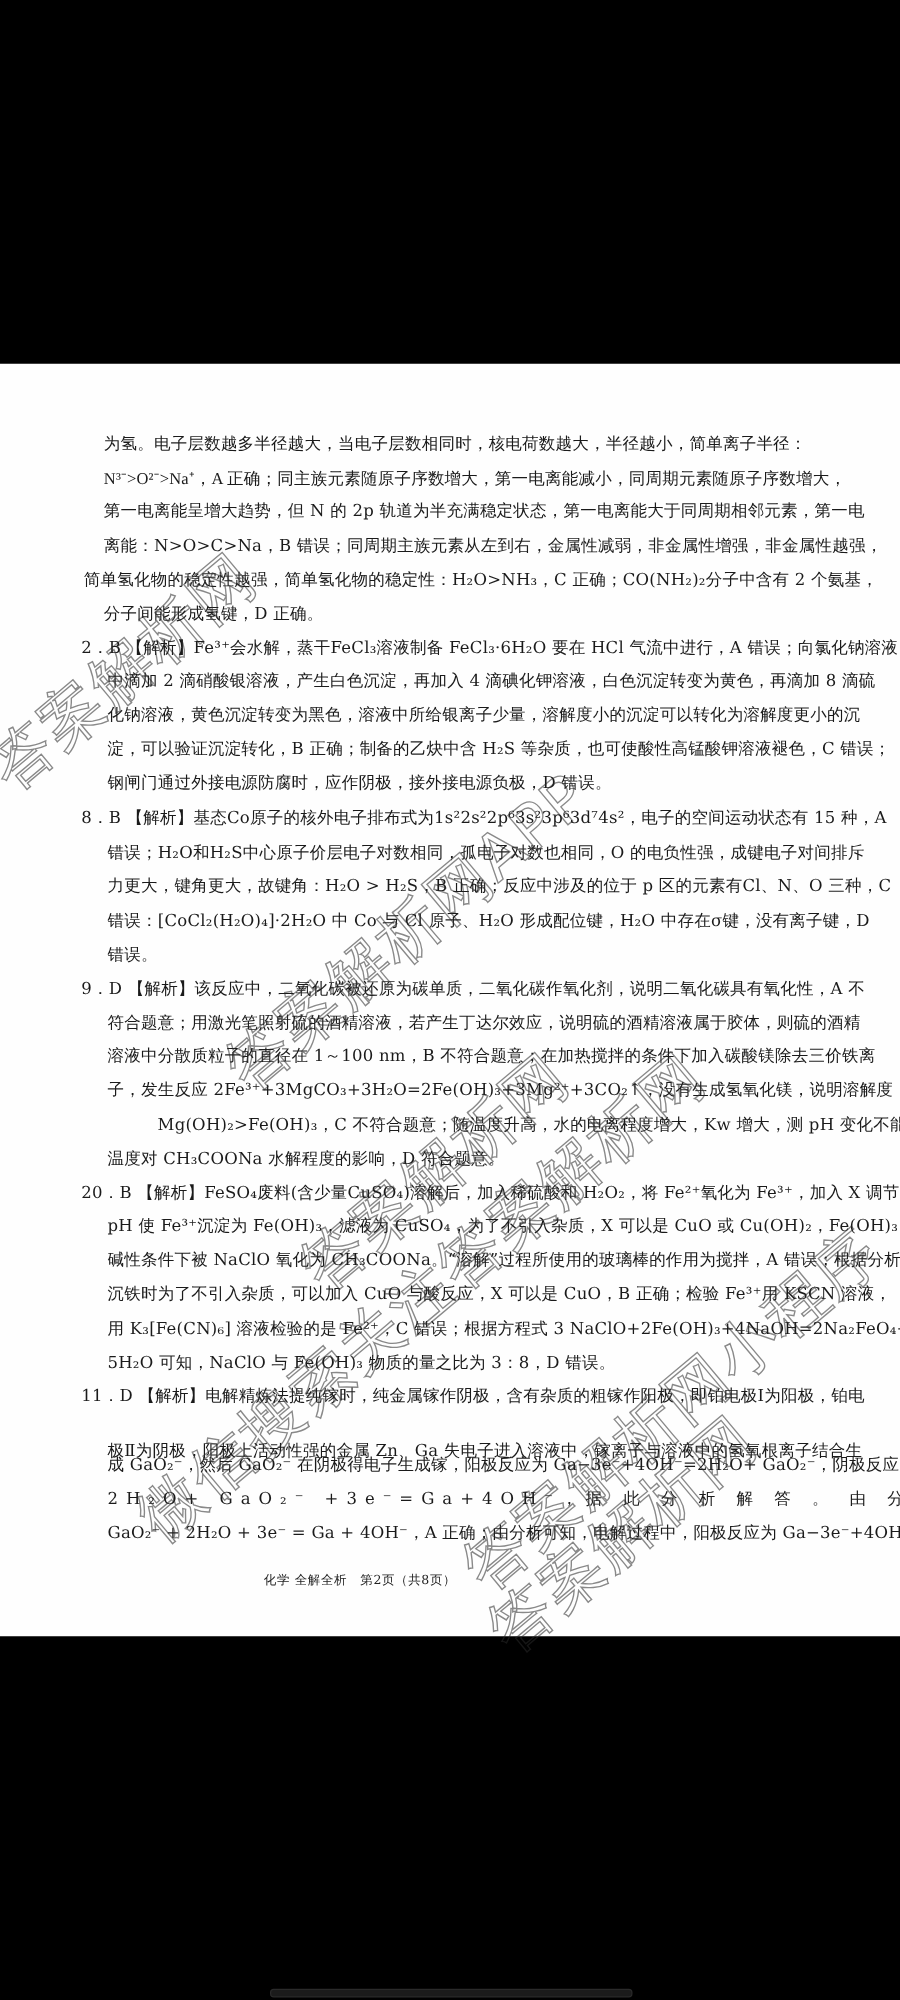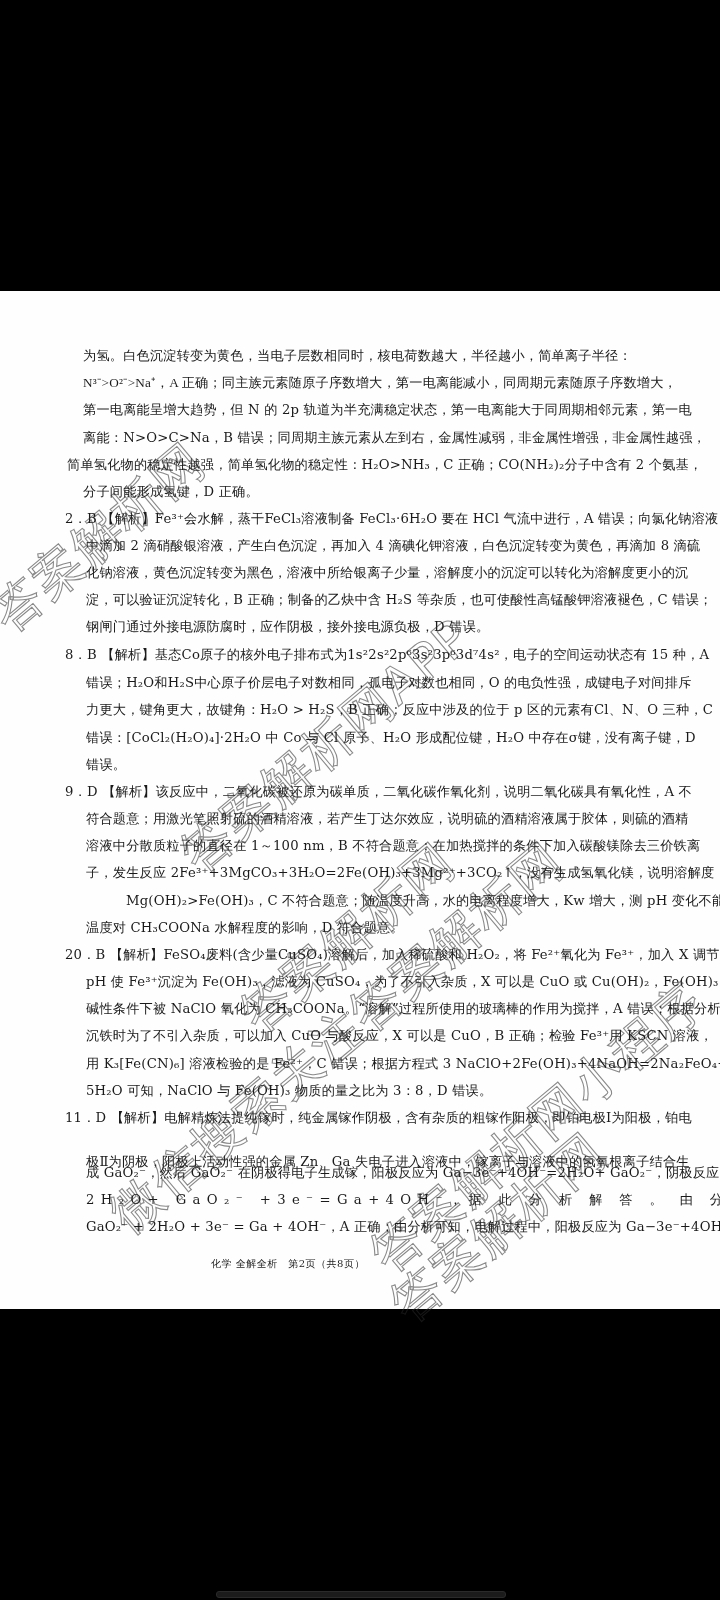--- a/index.html
+++ b/index.html
@@ -78,21 +78,21 @@
       background: #1b1b1b;
       border: 1px solid #2a2a2a;
     }
   </style>
 </head>
 <body>
 
 <div class="viewer">
   <div class="page">
     <div class="content" id="content">
-        <div class="line" style="left: 83px; top: 0px;">为氢。白色沉淀转变为黄色，当电子层数相同时，核电荷数越大，半径越小，简单离子半径：</div>
+        <div class="line" style="left: 83px; top: 0px;">为氢。电子层数越多半径越大，当电子层数相同时，核电荷数越大，半径越小，简单离子半径：</div>
         <div class="line" style="left: 83px; top: 27px; font-family: Liberation Serif, serif;">N³⁻&gt;O²⁻&gt;Na⁺，A 正确；同主族元素随原子序数增大，第一电离能减小，同周期元素随原子序数增大，</div>
         <div class="line" style="left: 83px; top: 54px;">第一电离能呈增大趋势，但 N 的 2p 轨道为半充满稳定状态，第一电离能大于同周期相邻元素，第一电</div>
         <div class="line" style="left: 83px; top: 82px;">离能：N&gt;O&gt;C&gt;Na，B 错误；同周期主族元素从左到右，金属性减弱，非金属性增强，非金属性越强，</div>
         <div class="line" style="left: 67px; top: 109px;">简单氢化物的稳定性越强，简单氢化物的稳定性：H₂O&gt;NH₃，C 正确；CO(NH₂)₂分子中含有 2 个氨基，</div>
         <div class="line" style="left: 83px; top: 136px;">分子间能形成氢键，D 正确。</div>
         <div class="line" style="left: 65px; top: 163px;">2．B 【解析】Fe³⁺会水解，蒸干FeCl₃溶液制备 FeCl₃·6H₂O 要在 HCl 气流中进行，A 错误；向氯化钠溶液</div>
         <div class="line" style="left: 86px; top: 190px;">中滴加 2 滴硝酸银溶液，产生白色沉淀，再加入 4 滴碘化钾溶液，白色沉淀转变为黄色，再滴加 8 滴硫</div>
         <div class="line" style="left: 86px; top: 217px;">化钠溶液，黄色沉淀转变为黑色，溶液中所给银离子少量，溶解度小的沉淀可以转化为溶解度更小的沉</div>
         <div class="line" style="left: 86px; top: 244px;">淀，可以验证沉淀转化，B 正确；制备的乙炔中含 H₂S 等杂质，也可使酸性高锰酸钾溶液褪色，C 错误；</div>
         <div class="line" style="left: 86px; top: 271px;">钢闸门通过外接电源防腐时，应作阴极，接外接电源负极，D 错误。</div>

